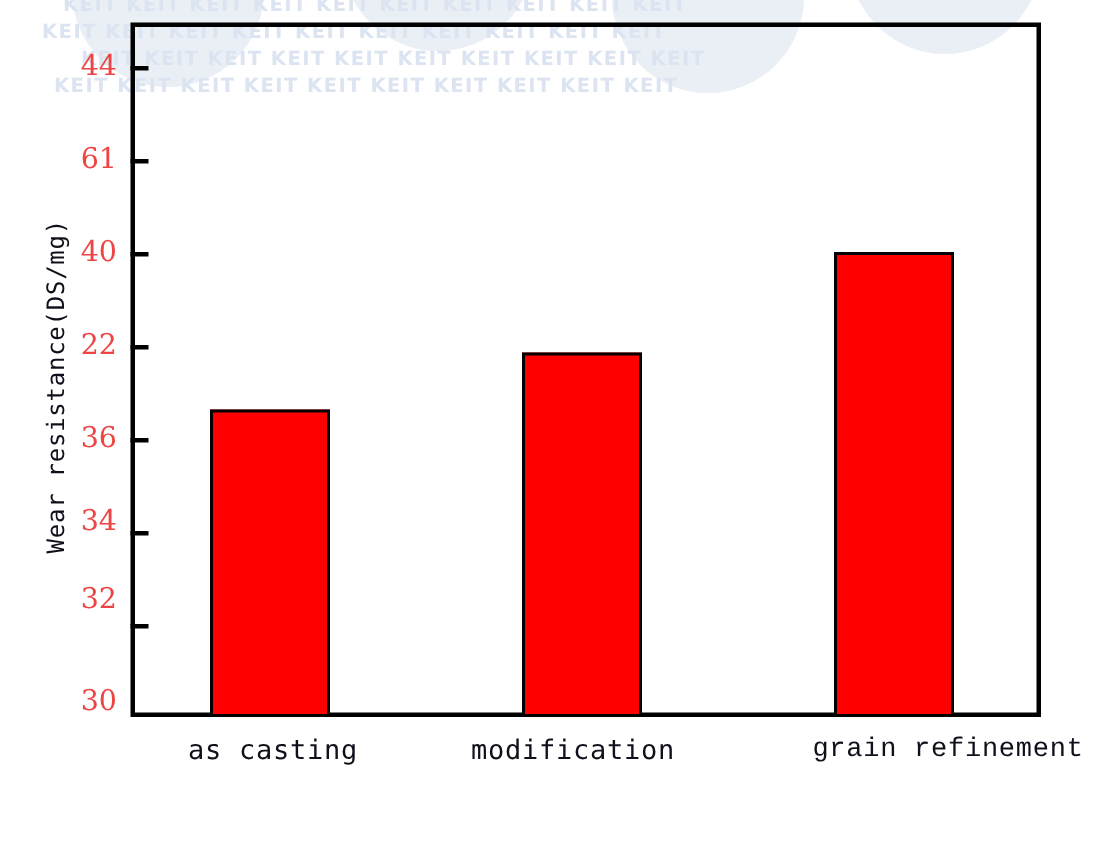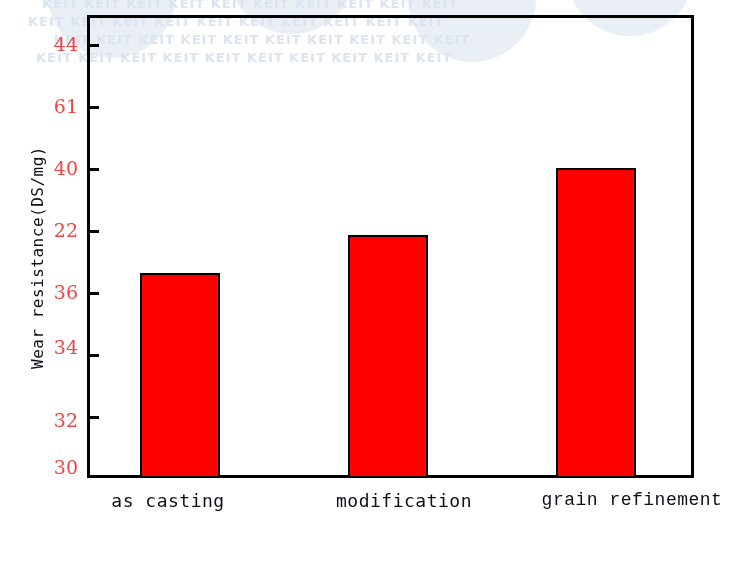--- a/index.html
+++ b/index.html
@@ -151,21 +151,21 @@
 
 <div id="chart">
 
   <div id="y-labels">
     <div class="y-label" style="top:35px;">44</div>
     <div class="y-label" style="top:97px;">61</div>
     <div class="y-label" style="top:159px;">40</div>
     <div class="y-label" style="top:221px;">22</div>
     <div class="y-label" style="top:283px;">36</div>
     <div class="y-label" style="top:338px;">34</div>
-    <div class="y-label" style="top:411px;">32</div>
+    <div class="y-label" style="top:390px;">32</div>
     <div class="y-label" style="top:458px;">30</div>
   </div>
 
   <div class="y-tick" style="top:44px;"></div>
   <div class="y-tick" style="top:106px;"></div>
   <div class="y-tick" style="top:168px;"></div>
   <div class="y-tick" style="top:230px;"></div>
   <div class="y-tick" style="top:292px;"></div>
   <div class="y-tick" style="top:354px;"></div>
   <div class="y-tick" style="top:416px;"></div>
@@ -173,17 +173,17 @@
   <div id="plot-frame"></div>
 
   <div id="bars-layer">
     <div class="bar" style="left: 53px; width: 80px; height: 204.6px; background: rgb(255, 0, 0); border-color: rgb(0, 0, 0);"></div>
     <div class="bar" style="left: 261px; width: 80px; height: 243.35px; background: rgb(255, 0, 0); border-color: rgb(0, 0, 0);"></div>
     <div class="bar" style="left: 469px; width: 80px; height: 310px; background: rgb(255, 0, 0); border-color: rgb(0, 0, 0);"></div>
   </div>
 
   <div id="y-axis-title">Wear resistance(DS/mg)</div>
 
-  <div class="x-label" style="left:168px;">as casting</div>
-  <div class="x-label" style="left:404px;text-align:center;">modification</div>
+  <div class="x-label" style="left:182px;">as casting</div>
+  <div class="x-label" style="left:382px;text-align:center;">modification</div>
   <div class="x-label" style="left:632px;font-family:Liberation Mono, monospace;">grain refinement</div>
 
 </div>
 
 </body></html>

